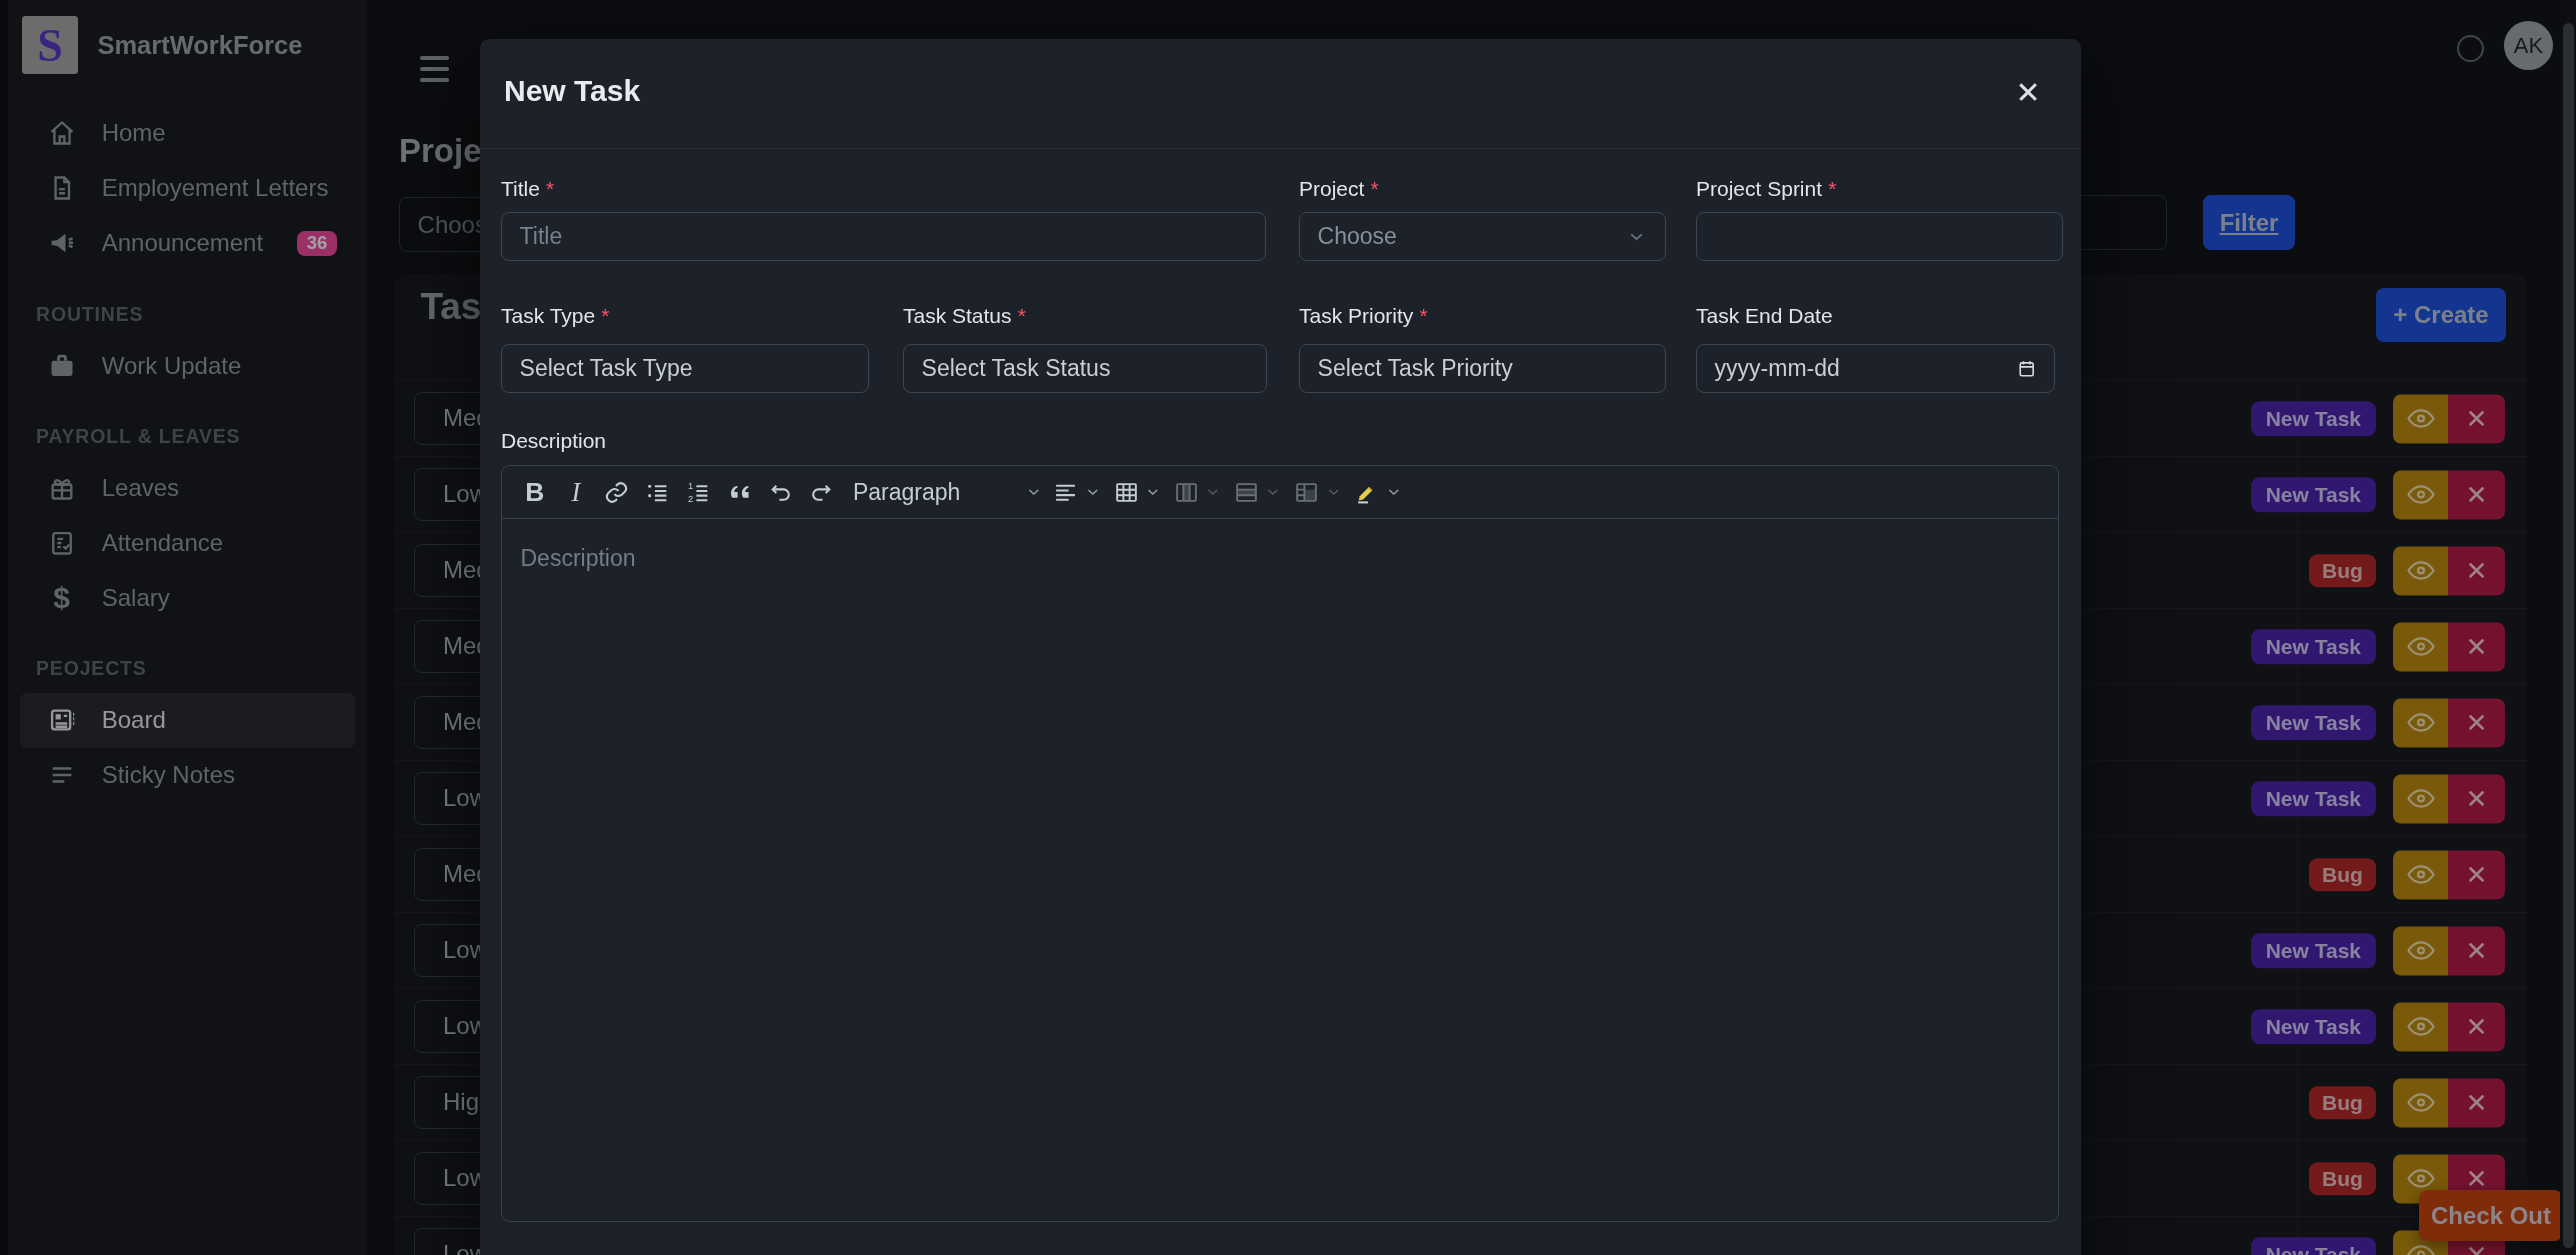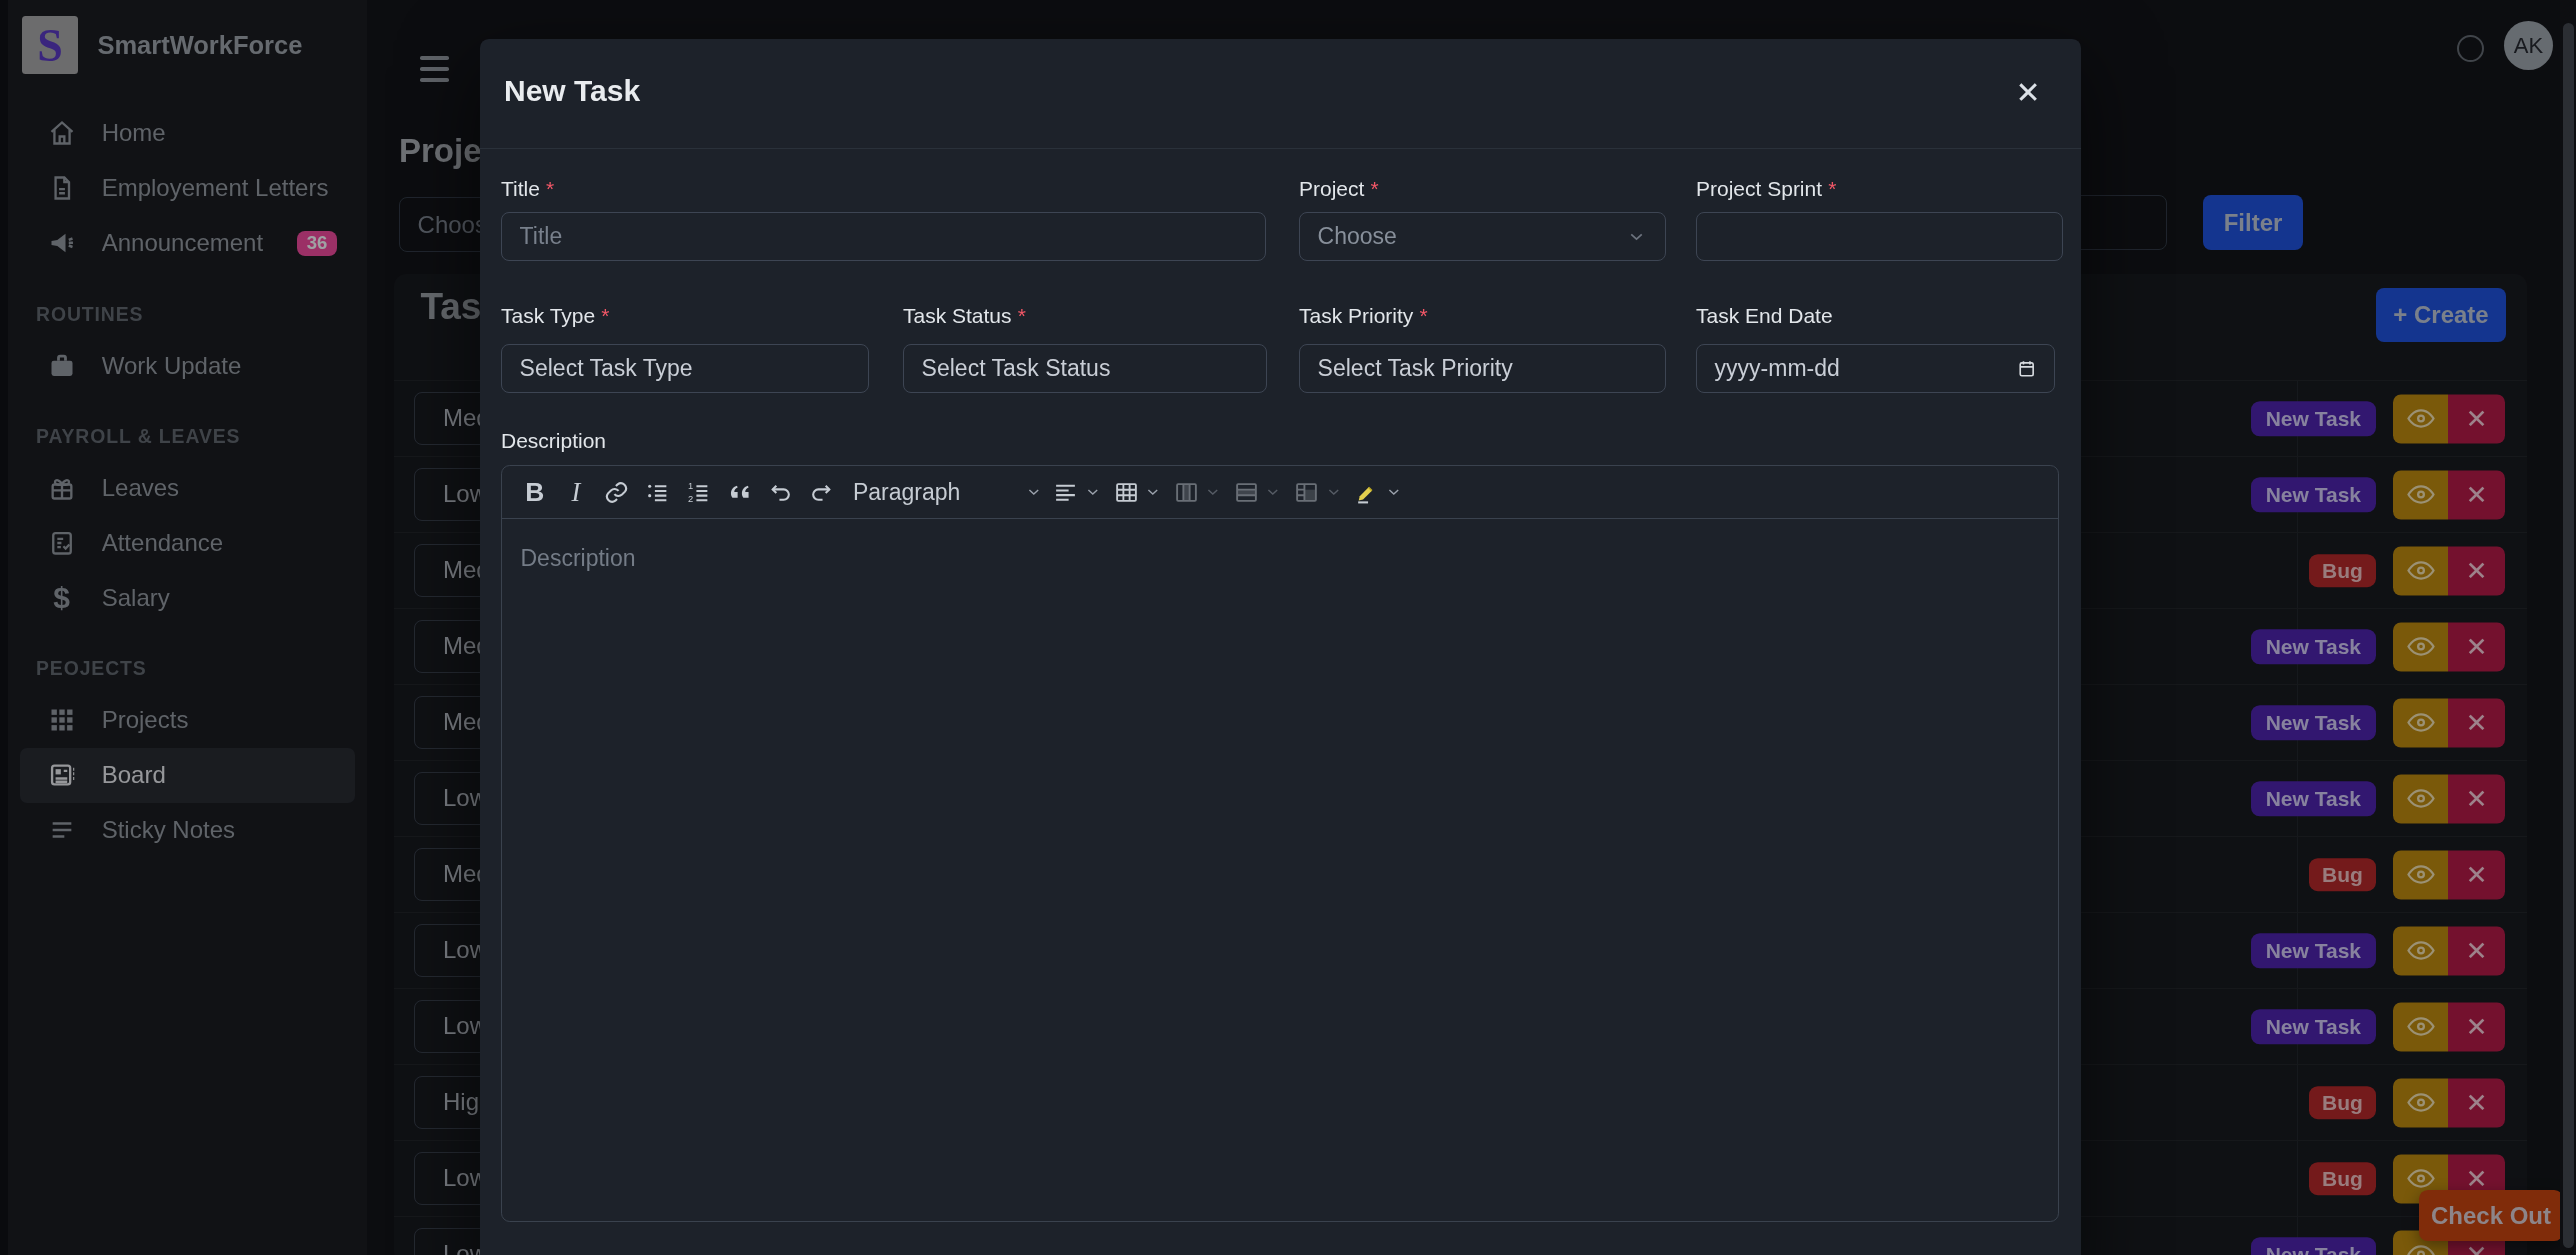--- a/index.html
+++ b/index.html
@@ -35,21 +35,21 @@
 
   
   .page-heading{position:absolute;left:399px;top:132px;font-size:33px;font-weight:700;color:#a6abb0;z-index:5;}
   .choose-box{position:absolute;left:399px;top:197px;width:328px;height:55px;border:0.9px solid #2e3742;
     border-radius:8px;color:#7a828d;font-size:24px;display:flex;align-items:center;padding:0 17.6px;
     box-sizing:border-box;z-index:5;cursor:pointer;}
   .filter-input{position:absolute;left:1852px;top:195px;width:315px;height:55px;border:0.9px solid #2e3742;
     border-radius:8px;box-sizing:border-box;z-index:5;}
   .btn-blue{background:#1d4fd7;border-radius:8px;color:#b9c2d1;font-size:24px;font-weight:700;
     display:flex;align-items:center;justify-content:center;cursor:pointer;}
-  .filter-btn{position:absolute;left:2203px;top:195px;width:100px;height:55px;z-index:5;}
+  .filter-btn{position:absolute;left:2203px;top:195px;width:92px;height:55px;z-index:5;text-decoration:underline;}
   .tasks-card{position:absolute;left:394px;top:274px;width:2133px;height:990px;background:#15171b;
     border-radius:12.3px;z-index:5;}
   .tasks-heading{position:absolute;left:26.4px;top:12.3px;font-size:37px;font-weight:700;color:#9aa0a5;}
   .create-btn{position:absolute;left:1982px;top:14px;width:130px;height:54px;}
   .rows{position:absolute;left:0;top:106px;right:0;}
   .task-row{position:relative;height:75px;border-top:0.9px solid #1f2226;}
   .prio-box{position:absolute;left:20px;top:10.6px;width:220px;height:53px;border:0.9px solid #353d48;
     border-radius:8px;display:flex;align-items:center;padding:0 28px;color:#b9bfc6;font-size:24px;
     box-sizing:border-box;cursor:pointer;}
   .col-div{position:absolute;left:1903px;top:0;bottom:0;width:0.9px;background:#202428;}
@@ -185,36 +185,20 @@
           </span>
           <span>Attendance</span>
         </div>
         <div class="side-item">
           <span class="icon">
             <span style="font-size:30px;font-weight:700;line-height:1;">$</span>
           </span>
           <span>Salary</span>
         </div>
         <div class="side-section">PEOJECTS</div>
-        <div class="side-item">
-          <span class="icon">
-            <svg viewBox="0 0 24 24" fill="currentColor">
-              <rect x="3" y="3" width="4.6" height="4.6"></rect>
-              <rect x="9.7" y="3" width="4.6" height="4.6"></rect>
-              <rect x="16.4" y="3" width="4.6" height="4.6"></rect>
-              <rect x="3" y="9.7" width="4.6" height="4.6"></rect>
-              <rect x="9.7" y="9.7" width="4.6" height="4.6"></rect>
-              <rect x="16.4" y="9.7" width="4.6" height="4.6"></rect>
-              <rect x="3" y="16.4" width="4.6" height="4.6"></rect>
-              <rect x="9.7" y="16.4" width="4.6" height="4.6"></rect>
-              <rect x="16.4" y="16.4" width="4.6" height="4.6"></rect>
-            </svg>
-          </span>
-          <span>Projects</span>
-        </div>
         <div class="side-item active">
           <span class="icon">
             <svg viewBox="0 0 24 24" fill="none" stroke="currentColor" stroke-width="2">
               <rect x="3.5" y="4" width="15.5" height="16" rx="2"></rect>
               <rect x="6.5" y="7" width="4.5" height="4.5" fill="currentColor" stroke="none"></rect>
               <path d="M13.5 8.5h3M6.5 15h10M6.5 17.8h10"></path>
               <path d="M21.5 7h1M21.5 11h1M21.5 15h1" stroke-width="2.6"></path>
             </svg>
           </span>
           <span>Board</span>

